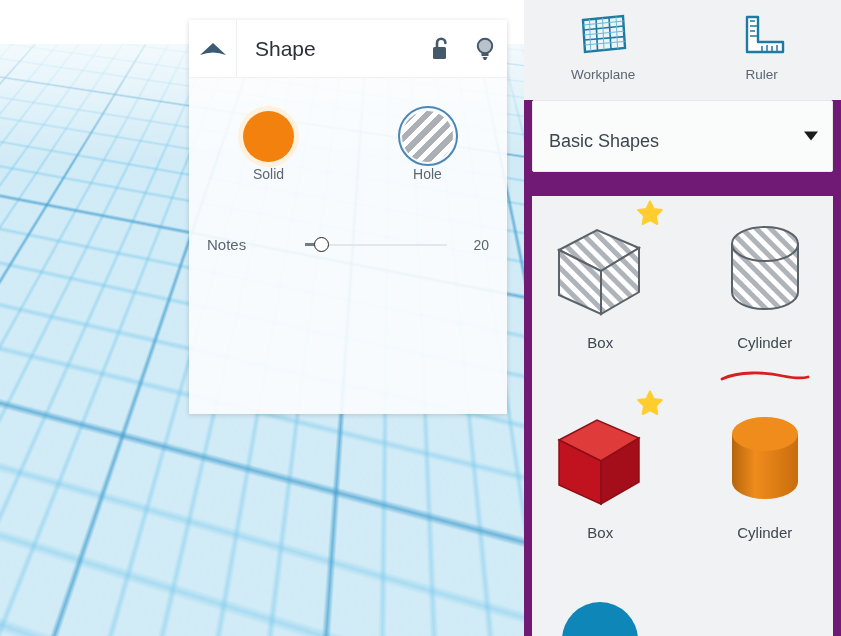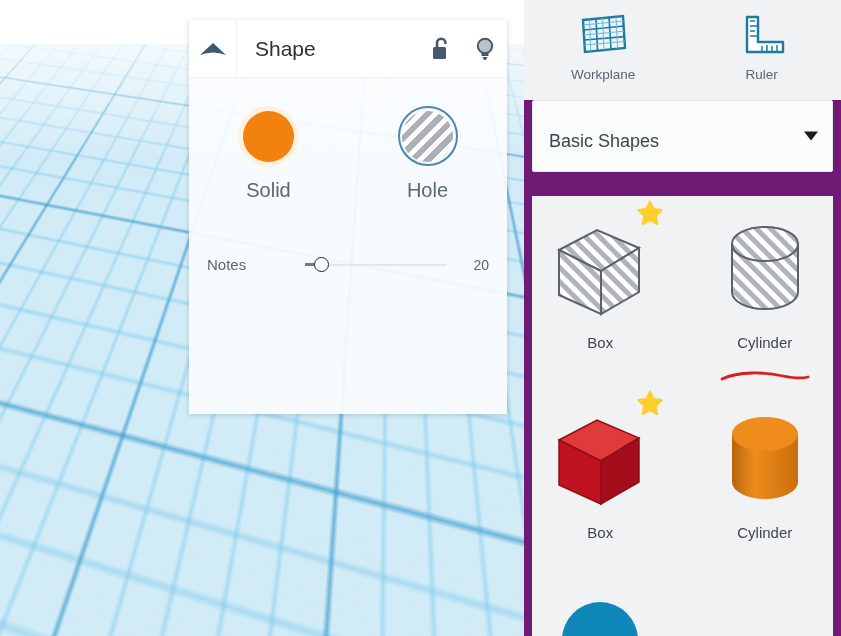--- a/index.html
+++ b/index.html
@@ -138,21 +138,21 @@
   }
   .swatch-wrap.selected { border: 2px solid #4b86b4; }
   .swatch { width: 51px; height: 51px; border-radius: 50%; }
   .swatch.solid { background: #f2820d; box-shadow: 0 0 0 5px rgba(255,240,220,.9); }
   .swatch.hole {
     background:
       repeating-linear-gradient(-45deg,
         rgba(255,255,255,.95) 0 5px,
         rgba(168,172,176,.95) 5px 11px);
   }
-  .sp-mode-label { margin-top: 13px; font-size: 20px; color: #5a6672; }
+  .sp-mode-label { font-size: 14px; color: #5a6672; }
 
   .sp-sliders { padding: 38px 18px 0 18px; }
   .sp-row { display: flex; align-items: center; height: 49px; }
   .sp-row-label { width: 98px; font-size: 15px; color: #5a6672; }
   .sp-track-wrap { flex: 1; position: relative; height: 20px; display: flex; align-items: center; }
   .sp-track { position: absolute; left: 0; right: 0; height: 2px; background: #e4e7ea; }
   .sp-fill { position: absolute; left: 0; height: 3px; background: #6f7d8a; }
   .sp-knob {
     position: absolute; width: 15px; height: 15px; border-radius: 50%;
     background: #ffffff; border: 1.7px solid #222; cursor: pointer;

